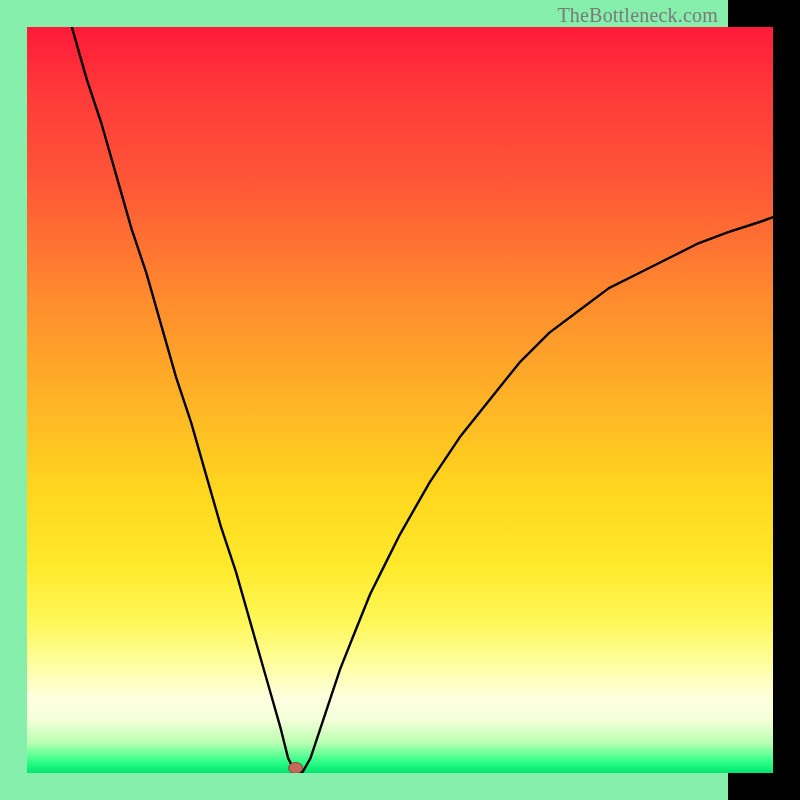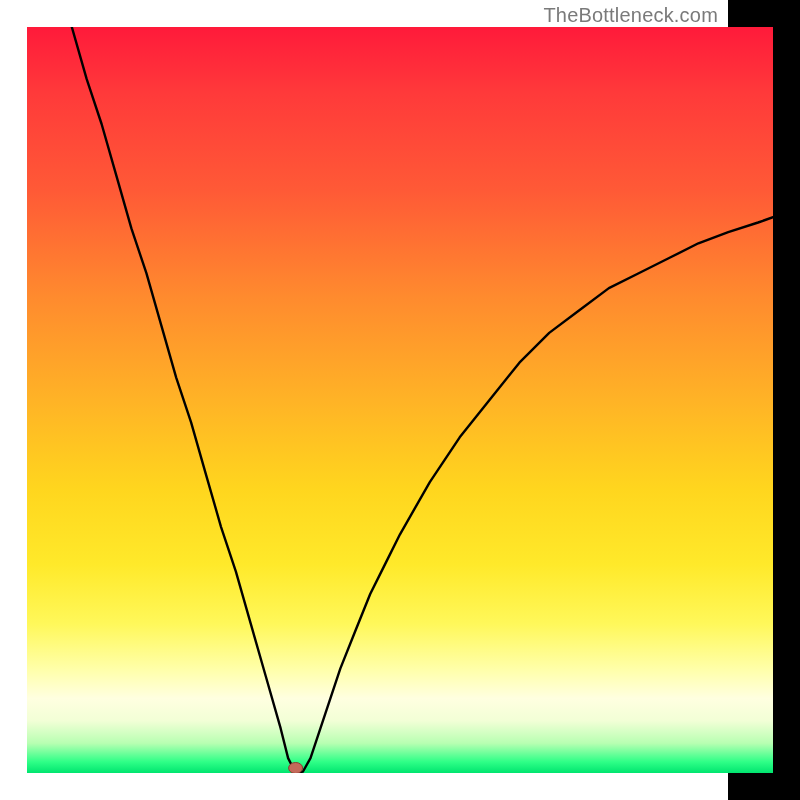--- a/index.html
+++ b/index.html
@@ -8,21 +8,22 @@
     width: 800px;
     height: 800px;
     background: #000;
     overflow: hidden;
     font-family: Arial, Helvetica, sans-serif;
   }
   .frame {
     position: absolute;
     left: 0; top: 0;
     width: 728px; height: 800px;
-    background: #ffffff;
+    background: #86efac;
+    font-family: Liberation Serif, serif;
   }
   .plot {
     position: absolute;
     left: 27px;
     top: 27px;
     width: 746px;
     height: 746px;
     
     background:
       linear-gradient(to bottom,

